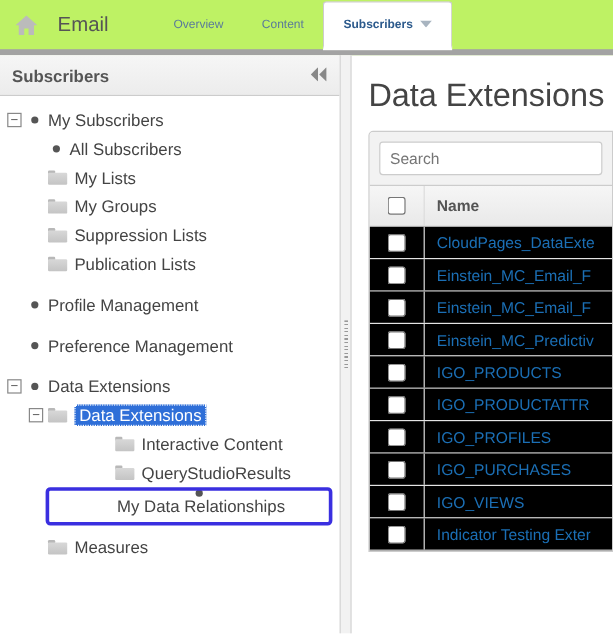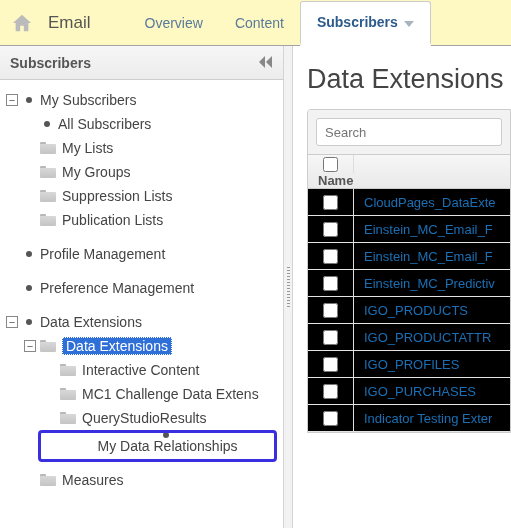--- a/index.html
+++ b/index.html
@@ -1,60 +1,60 @@
 <!DOCTYPE html>
 <html><head>
 <meta charset="utf-8">
 <style>
   * { box-sizing: border-box; margin: 0; padding: 0; }
   body { font-family: Arial, Helvetica, sans-serif; font-size: 14px; color: #444; background: #fff; width: 511px; height: 528px; overflow: hidden; position: relative; }
   
   
-  .topnav { height: 46px; border-bottom: 1px solid #a3a3a3; display: flex; align-items: stretch; background: #fef9c3; }
+  .topnav { height: 46px; border-bottom: 5px solid #a3a3a3; display: flex; align-items: stretch; background: #bef264; }
   .home-btn { width: 44px; display: flex; align-items: center; justify-content: center; }
   .home-btn svg { fill: #bbb; }
   .app-label { display: flex; align-items: center; padding: 0 20px 0 4px; font-size: 17px; color: #555; }
   .nav-spacer { flex: 0 0 18px; }
-  .nav-tab { display: flex; align-items: center; padding: 0 16px; font-size: 14px; color: #5a7a9a; cursor: pointer; }
+  .nav-tab { display: flex; align-items: center; padding: 0 16px; font-size: 10px; color: #5a7a9a; cursor: pointer; }
   .nav-tab.active { border: 1px solid #ccc; border-bottom: 4px solid #fff; border-top: 1px solid #ccc; border-radius: 3px 3px 0 0; font-weight: bold; color: #2c5a8c; position: relative; top: 1px; background: #fff; }
   .dropdown-arrow { margin-left: 6px; }
   
   
   .split { display: flex; height: calc(528px - 46px); }
   
   
   .sidebar { width: 283px; border-right: 0; position: relative; }
   .sidebar-header { height: 34px; display: flex; align-items: center; justify-content: space-between; padding: 0 10px; background: linear-gradient(#f6f6f6,#ececec); border-bottom: 1px solid #ccc; font-weight: bold; color: #555; font-size: 14px; }
   .collapse-icon svg { fill: #888; }
   .tree { padding: 8px 0 8px 0; font-size: 14px; color: #444; }
   .tree-row { display: flex; align-items: center; height: 24px; white-space: nowrap; cursor: pointer; }
   .indent0 { padding-left: 6px; }
   .indent1 { padding-left: 40px; }
-  .indent2 { padding-left: 60px; }
+  .indent2 { padding-left: 60px; margin-left: 36px; }
   .expander { width: 12px; height: 12px; border: 1px solid #888; display: inline-flex; align-items: center; justify-content: center; font-size: 11px; line-height: 1; margin-right: 4px; background: #fff; color: #555; }
   .spacer-exp { width: 16px; display: inline-block; }
   .bullet { width: 6px; height: 6px; background: #555; border-radius: 50%; display: inline-block; margin: 0 8px 0 4px; }
   .folder { width: 16px; height: 12px; display: inline-block; margin-right: 6px; position: relative; }
   .folder::before { content:""; position:absolute; left:0; top:0; width:6px; height:3px; background:#b8b8b8; border-radius:1px 1px 0 0; }
   .folder::after { content:""; position:absolute; left:0; top:2px; width:16px; height:10px; background:linear-gradient(#d8d8d8,#c4c4c4); border-radius:1px; }
   .tree-label { }
   .tree-label.selected { background: #2f6fd8; color: #fff; padding: 0 3px; border: 1px dotted #fff; }
   .tree-row.highlight { outline: 3px solid #3a2fe0; outline-offset: -1px; margin: 2px 8px 2px 40px; padding-left: 20px; height: 28px; border-radius: 2px; flex-direction: column; }
   
   
   .resizer { width: 10px; background: #f2f2f2; border-left: 1px solid #d4d4d4; border-right: 1px solid #d4d4d4; position: relative; cursor: col-resize; }
   .resizer::after { content:""; position:absolute; left:3px; top:50%; width:3px; height:40px; transform:translateY(-50%); background: repeating-linear-gradient(#999 0,#999 1px,transparent 1px,transparent 3px); }
 
   
   .main { flex: 1; padding: 18px 0 0 14px; overflow: hidden; }
   .main h1 { font-size: 27px; font-weight: normal; color: #444; margin-bottom: 14px; }
   .table-wrap { border: 1px solid #ccc; border-radius: 4px 0 0 0; overflow: hidden; background:#f6f6f6; }
   .search-bar { padding: 8px; border-bottom: 1px solid #ccc; background:#f2f2f2; }
   .search-input { width: 100%; height: 28px; padding: 0 8px; border: 1px solid #ccc; border-radius: 3px; font-size: 13px; color: #ef4444; }
-  .grid-head { display: flex; align-items: flex-start; height: 34px; background: linear-gradient(#f6f6f6,#e9e9e9); border-bottom: 1px solid #ccc; flex-direction: column; }
+  .grid-head { display: flex; align-items: center; height: 34px; background: linear-gradient(#f6f6f6,#e9e9e9); border-bottom: 1px solid #ccc; }
   .col-check { width: 46px; display: flex; align-items: center; justify-content: center; border-right: 1px solid #ddd; height: 100%; }
   .col-name { flex:1; padding-left: 10px; font-weight: bold; color: #555; font-size: 13px; }
   .grid-body {}
   .grid-row { display: flex; align-items: center; height: 27px; border-bottom: 1px solid #e4e4e4; background: #000000; }
   .grid-row .link { color: #1b6fb5; font-size: 13px; padding-left: 10px; cursor: pointer; white-space: nowrap; overflow: hidden; }
   input[type=checkbox] { width: 15px; height: 15px; }
 </style>
 </head>
 <body>
 
@@ -137,24 +137,20 @@
         <span class="expander">−</span>
         <span class="folder"></span>
         <span class="tree-label selected">Data Extensions</span>
       </div>
       <div class="tree-row indent2">
         <span class="folder"></span>
         <span class="tree-label">Interactive Content</span>
       </div>
       <div class="tree-row indent2">
         <span class="folder"></span>
-        <span class="tree-label">MC1 Challenge Data Extens</span>
-      </div>
-      <div class="tree-row indent2">
-        <span class="folder"></span>
         <span class="tree-label">QueryStudioResults</span>
       </div>
       <div class="tree-row highlight">
         <span class="bullet"></span>
         <span class="tree-label">My Data Relationships</span>
       </div>
       <div style="height:6px"></div>
       <div class="tree-row" style="padding-left:24px">
         <span class="spacer-exp"></span>
         <span class="folder"></span>
@@ -223,18 +219,24 @@
           <div class="grid-row">
             <div class="col-check" style="height: 100%;">
               <input type="checkbox" style="">
             </div>
             <div class="link">IGO_PURCHASES</div>
           </div>
           <div class="grid-row">
             <div class="col-check" style="height: 100%;">
               <input type="checkbox" style="">
             </div>
+            <div class="link">IGO_VIEWS</div>
+          </div>
+          <div class="grid-row">
+            <div class="col-check" style="height: 100%;">
+              <input type="checkbox" style="">
+            </div>
             <div class="link">Indicator Testing Exter</div>
           </div>
         </div>
     </div>
   </div>
 </div>
 
 </body></html>

